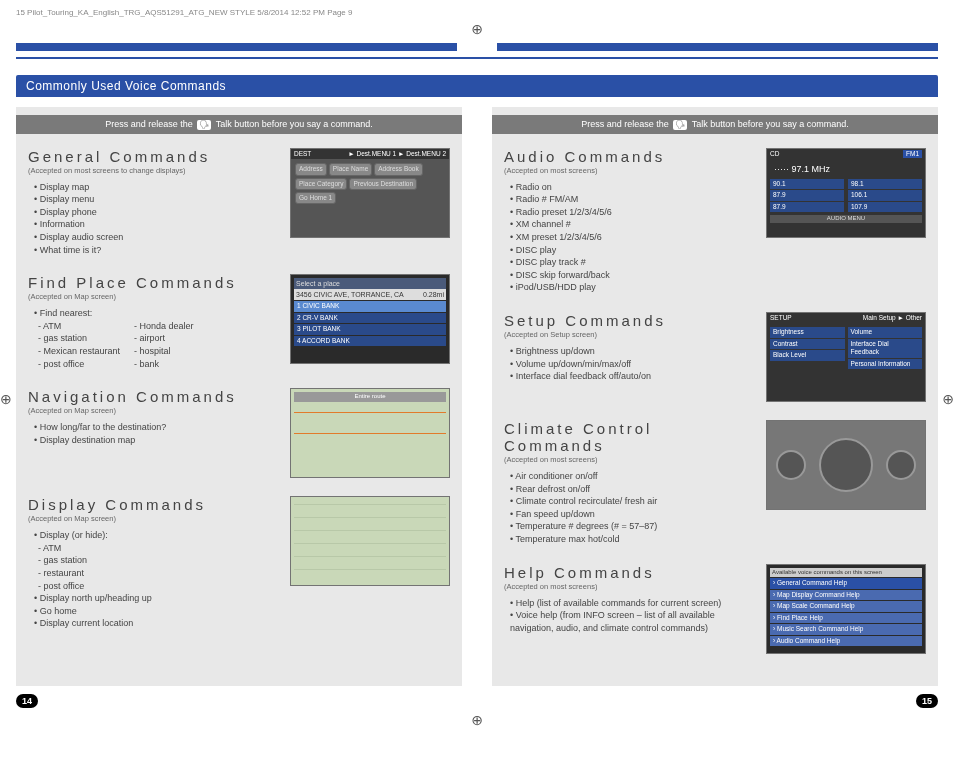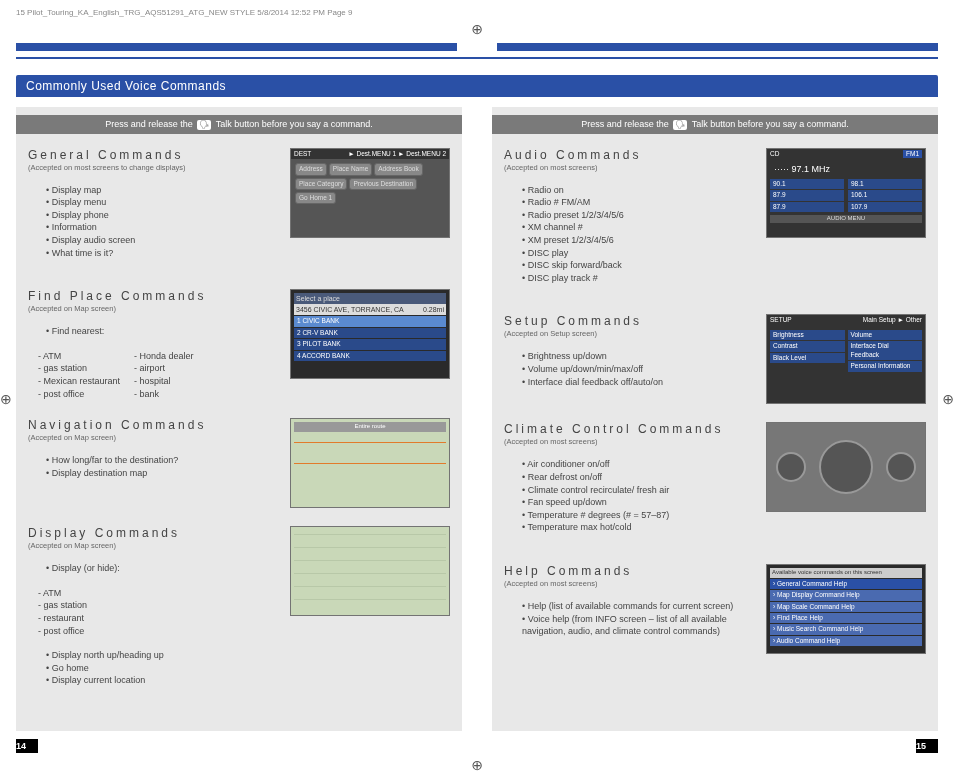--- a/index.html
+++ b/index.html
@@ -11,34 +11,34 @@
   .bars{display:flex;gap:40px;margin:6px 0}
   .bar{flex:1;height:8px;background:#2a50a6}
   .section-title{background:#2a50a6;color:#fff;font-size:12px;padding:4px 10px;margin:16px 0 10px 0;letter-spacing:0.5px;border-radius:2px 2px 0 0}
   .intro{font-size:9.5px;margin:0 0 10px 10px;line-height:1.35}
   .columns{display:flex;gap:30px}
   .col{flex:1;background:#e8e8e8;padding:8px 12px 14px 12px}
   .press-bar{background:#7a7a7a;color:#fff;text-align:center;font-size:9px;padding:4px 8px;margin:0 -12px 14px -12px}
   .talk-icon{display:inline-block;width:14px;height:10px;background:#fff;color:#333;border-radius:2px;font-size:8px;line-height:10px;vertical-align:middle;margin:0 2px}
   .block{display:flex;gap:10px;margin-bottom:18px}
   .block .text{flex:1}
-  .block h3{font-size:12px;font-weight:normal;color:#444;letter-spacing:3px;margin:0 0 1px 0}
+  .block h3{font-size:15px;font-weight:normal;color:#444;letter-spacing:3px;margin:0 0 1px 0}
   .accepted{font-size:7.5px;color:#666;margin:0 0 6px 0}
-  .list{margin:12px;padding:0 0 0 6px;list-style:none;font-size:9px;line-height:1.4;color:#444}
+  .list{margin:0;padding:0 0 0 6px;list-style:none;font-size:9px;line-height:1.4;color:#444}
   .list li:before{content:"• ";}
   .sublist{padding-left:10px;font-size:9px;line-height:1.4;color:#444}
   .thumb{width:160px;height:90px;background:#555;border:1px solid #737373;flex-shrink:0;font-size:7px;color:#ddd;padding:3px;box-sizing:border-box;overflow:hidden;line-height:1.3}
   .thumb .hdr{background:#333;color:#fff;padding:1px 3px;margin:-3px -3px 3px -3px;display:flex;justify-content:space-between;font-size:6.5px}
   .thumb .btn{background:#888;border:1px solid #666;border-radius:3px;padding:1px 3px;margin:1px;display:inline-block;font-size:6.5px}
   .thumb.map{background:#c9d8b8}
   .thumb.map .road{height:1px;background:#e27b2b;margin:10px 0}
   .thumb .row{background:#2a4a8a;color:#fff;padding:1px 3px;margin:1px 0;font-size:6.5px}
   .thumb .row.hl{background:#5a8ad0}
   .footer{display:flex;justify-content:space-between;margin-top:8px}
-  .pagenum{background:#000;color:#fff;width:22px;height:14px;border-radius:0;font-size:9px;line-height:14px;font-weight:bold}
+  .pagenum{background:#000;color:#fff;width:22px;height:14px;border-radius:7px;text-align:center;font-size:9px;line-height:14px;font-weight:bold}
   .toprule{border-top:2px solid #2a50a6;margin-top:6px}
 </style>
 </head>
 <body>
 
 <div class="page">
   <div class="slugline">15 Pilot_Touring_KA_English_TRG_AQS51291_ATG_NEW STYLE  5/8/2014  12:52 PM  Page 9</div>
   <div class="reg-top">⊕</div>
   <div class="reg-left">⊕</div>
   <div class="reg-right">⊕</div>
@@ -167,22 +167,23 @@
         <div class="text">
           <h3>Audio Commands</h3>
           <p class="accepted">(Accepted on most screens)</p>
           <ul class="list" id="audio-list">
               <li>Radio on</li>
               <li>Radio # FM/AM</li>
               <li>Radio preset 1/2/3/4/5/6</li>
               <li>XM channel #</li>
               <li>XM preset 1/2/3/4/5/6</li>
               <li>DISC play</li>
+              <li>DISC play track #</li>
               <li>DISC skip forward/back</li>
-              <li>DISC play track #</li>
+              <li>iPod/USB/HDD play</li>
             </ul>
         </div>
         <div class="thumb" style="background:#333">
           <div class="hdr">
               <span>CD</span>
               <span style="background:#2a50a6;padding:0 3px">FM1</span>
             </div>
           <div style="color:#fff;font-size:9px;padding:2px 4px">····· <span>97.1 MHz</span></div>
           <div style="display:flex;gap:4px">
               <div id="audio-pl" style="flex:1">

